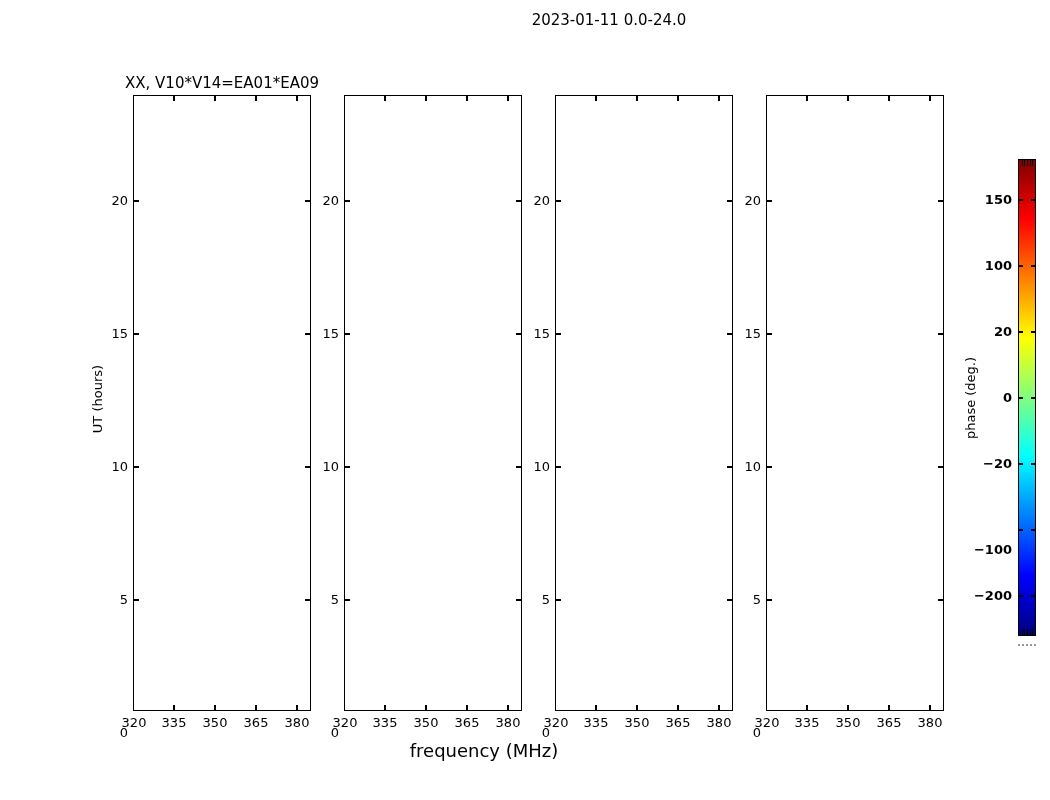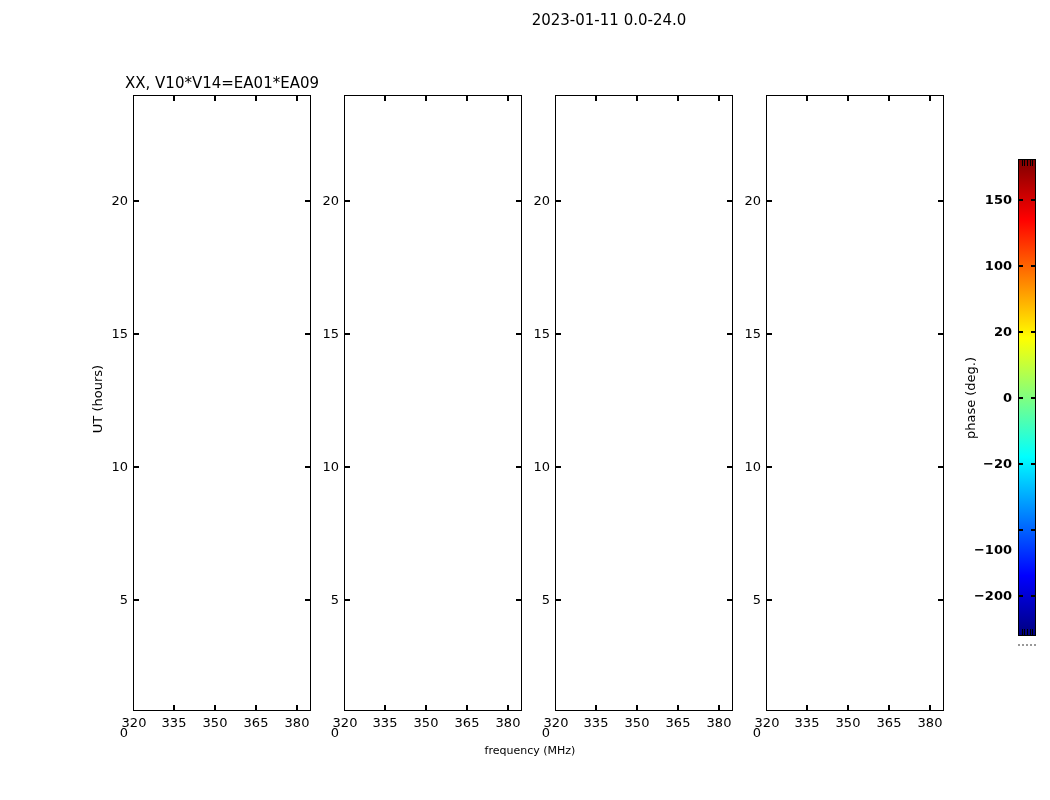--- a/index.html
+++ b/index.html
@@ -7,21 +7,21 @@
     width:1050px;height:800px;position:relative;overflow:hidden;
     background:#ffffff;color:#000000;
     font-family:"DejaVu Sans","Liberation Sans",sans-serif;
   }
   .suptitle{
     position:absolute;left:609px;top:20px;transform:translate(-50%,-50%);
     font-size:15px;white-space:nowrap;
   }
   .fig-xlabel{
     position:absolute;left:484px;top:750px;transform:translate(-50%,-50%);
-    font-size:11px;white-space:nowrap;margin-left:46px;
+    font-size:18px;white-space:nowrap;
   }
   .fig-ylabel{
     position:absolute;left:97px;top:399px;transform:translate(-50%,-50%) rotate(-90deg);
     font-size:13px;white-space:nowrap;
   }
   .cb-label{
     position:absolute;left:970px;top:398px;transform:translate(-50%,-50%) rotate(-90deg);
     font-size:13px;white-space:nowrap;
   }
   .plot{

